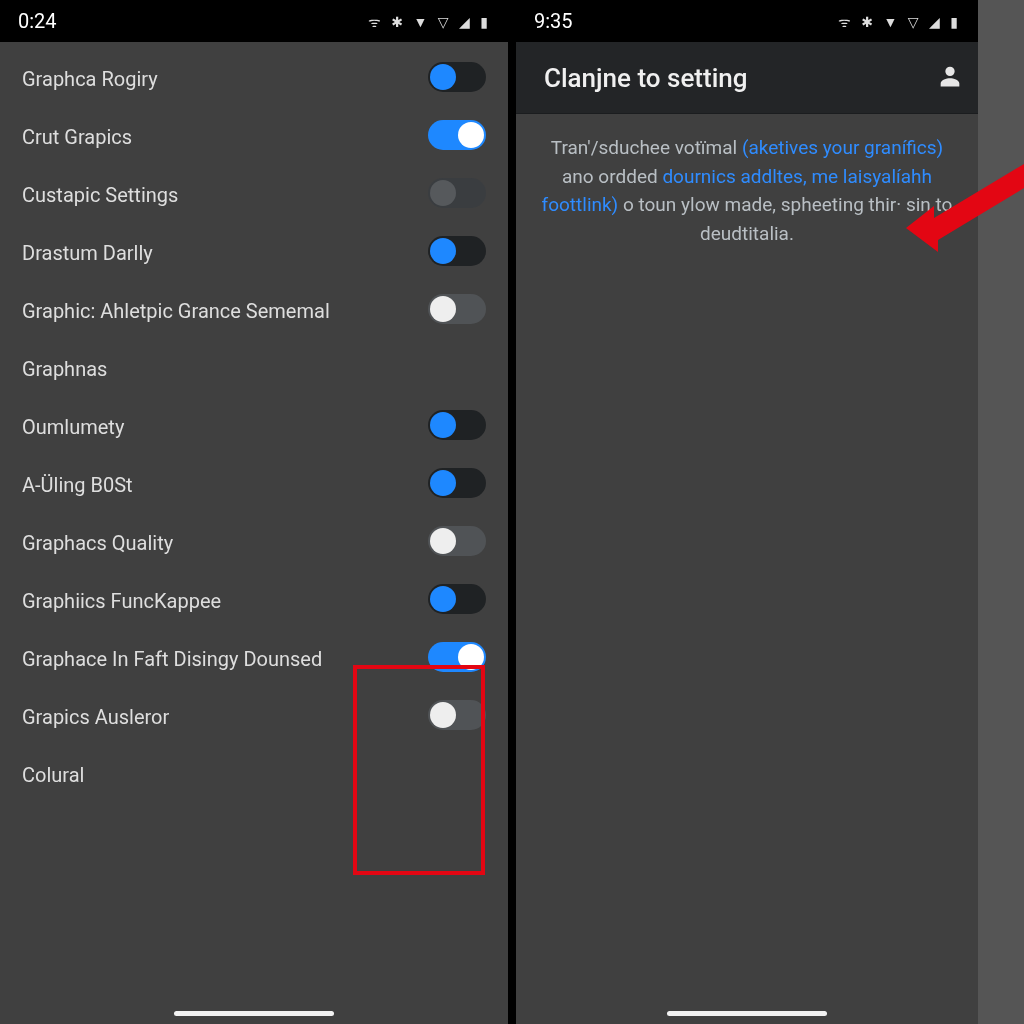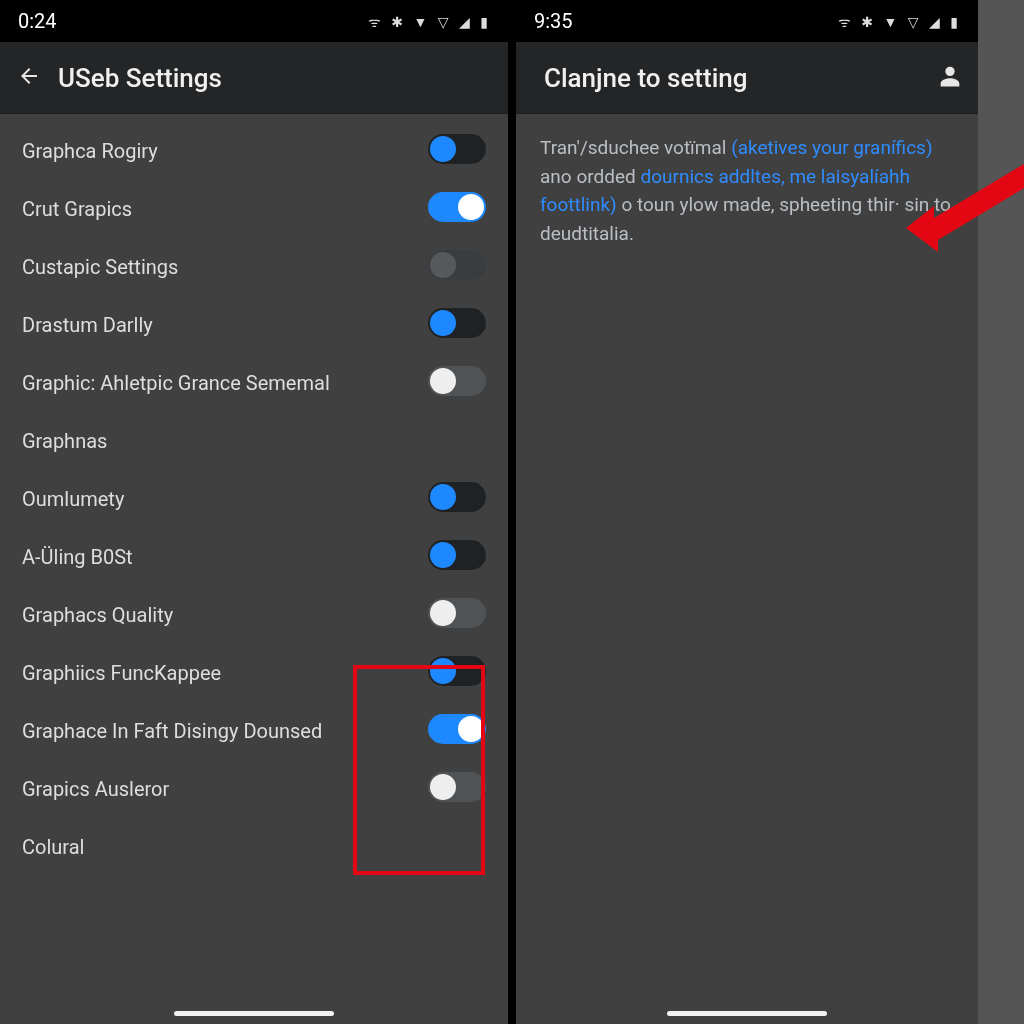--- a/index.html
+++ b/index.html
@@ -50,21 +50,21 @@
   .toggle.off-white-left .knob { background:#eee; left:2px; }
   .toggle.off-dark { background:#3a3d40; }
   .toggle.off-dark .knob { background:#56595c; left:2px; }
 
   .highlight-box {
     position:absolute; border:4px solid #e30613; pointer-events:none;
   }
   .arrow { position:absolute; pointer-events:none; }
 
   .body-paragraph {
-    padding: 20px 24px 0 24px; font-size:19px; line-height:1.5; color:#b9bfc4;
+    padding: 20px 24px 0 24px; font-size:19px; line-height:1.5; color:#b9bfc4;text-align:center;
   }
   .body-paragraph .link { color:#2f8cff; }
 
   .home-indicator {
     position:absolute; bottom:8px; left:50%; transform:translateX(-50%);
     width:160px; height:5px; border-radius:3px; background:#f2f2f2;
   }
 </style>
 </head>
 <body>
@@ -76,28 +76,20 @@
       <span>0:24</span>
       <span class="status-icons">
         <span>ᯤ</span>
         <span>✱</span>
         <span>▼</span>
         <span>▽</span>
         <span>◢</span>
         <span>▮</span>
       </span>
     </div>
-    <div class="toolbar">
-      <div class="back">
-        <svg viewBox="0 0 24 24">
-            <path fill="#e6e6e6" d="M20 11H7.8l5.6-5.6L12 4l-8 8 8 8 1.4-1.4L7.8 13H20z"></path>
-          </svg>
-      </div>
-      <div class="title">USeb Settings</div>
-    </div>
 
     <div class="list" id="left-list">
         <div class="row">
           <div class="label">Graphca Rogiry</div>
           <div class="toggle on-blue-left">
             <div class="knob"></div>
           </div>
         </div>
         <div class="row">
           <div class="label">Crut Grapics</div>

